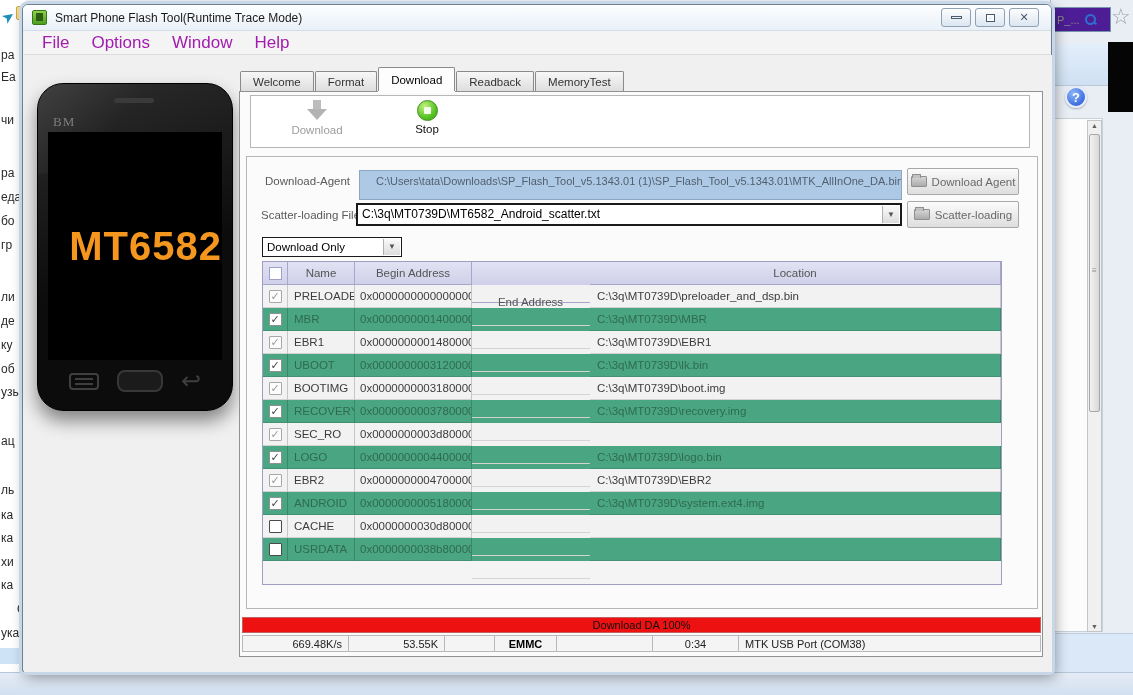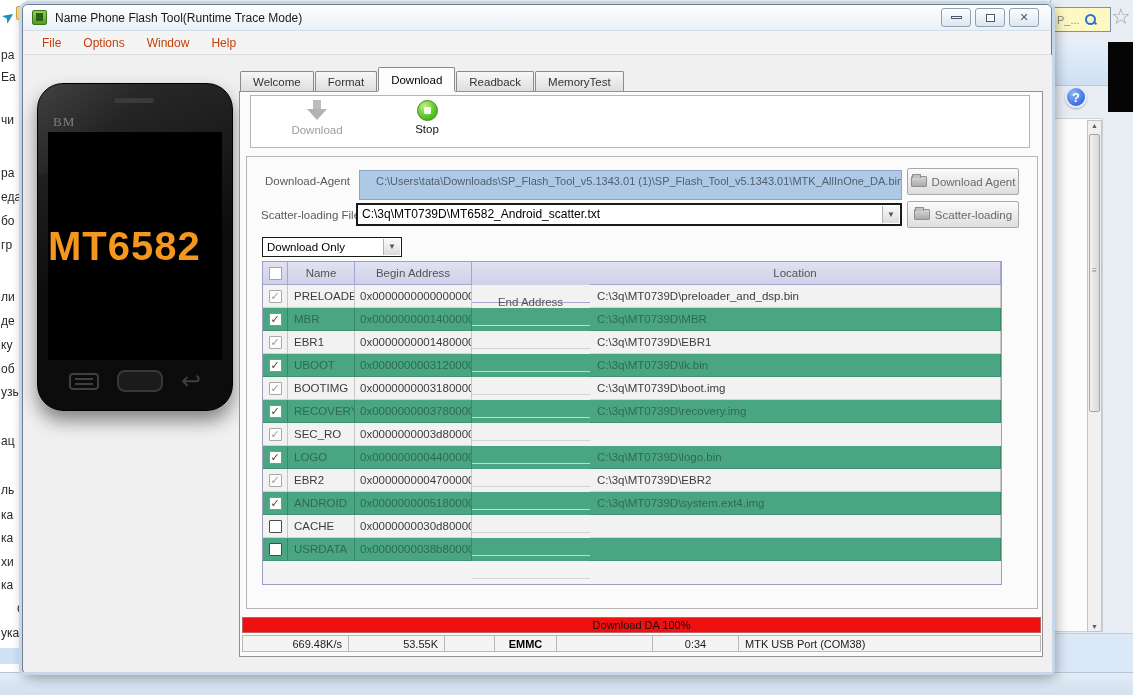--- a/index.html
+++ b/index.html
@@ -9,21 +9,21 @@
   
   .left-strip { position:absolute; left:0; top:0; width:26px; height:672px; background:#ffffff; z-index:1; }
   .frag { position:absolute; left:1px; font-size:12px; color:#2a2a2a; white-space:nowrap; }
   .frag.b::after { content:""; position:absolute; left:19px; top:5px; width:4px; height:4px; background:#7aa7d9; }
   .left-sel { position:absolute; left:0; top:648px; width:26px; height:16px; background:#cfe3f7; }
   .corner-ico1 { position:absolute; left:2px; top:8px; color:#1d8fb8; font-size:15px; transform:rotate(-35deg); }
   .corner-ico2 { position:absolute; left:16px; top:6px; width:12px; height:14px; background:#ffd978; border:1px solid #c9a94f; border-radius:2px; }
 
   .right-bg { position:absolute; left:1050px; top:0; width:83px; height:695px; background:#e9eef5; z-index:1; border-left:1px solid #aebccb; }
   .rb-band { position:absolute; left:0; top:44px; width:83px; height:42px; background:linear-gradient(#e3eefb,#cfe0f2); border-bottom:1px solid #b9c9da; }
-  .rb-search { position:absolute; left:2px; top:7px; width:58px; height:25px; background:#fef9c3; border:1px solid #7a93ad; display:flex; align-items:center; padding-left:3px; }
+  .rb-search { position:absolute; left:2px; top:7px; width:58px; height:25px; background:#4c1d95; border:1px solid #7a93ad; display:flex; align-items:center; padding-left:3px; }
   .rb-search-text { font-size:11px; color:#8a8a8a; }
   .mag { position:relative; width:11px; height:11px; margin-left:5px; }
   .mag::before { content:""; position:absolute; left:0; top:0; width:7px; height:7px; border:2px solid #2f6fd0; border-radius:50%; }
   .mag::after { content:""; position:absolute; left:8px; top:8px; width:4px; height:2px; background:#2f6fd0; transform:rotate(45deg); }
   .rb-star { position:absolute; left:60px; top:4px; font-size:22px; color:#9aa4ae; }
   .rb-black { position:absolute; left:57px; top:42px; width:26px; height:70px; background:#050505; }
   .rb-help { position:absolute; left:14px; top:86px; width:22px; height:22px; border-radius:50%;
     background:radial-gradient(circle at 35% 30%, #8cb6f5, #1d4fd7); border:2px solid #e4edf8;
     color:#fff; font-size:13px; font-weight:bold; text-align:center; line-height:20px; box-shadow:0 1px 2px rgba(0,0,0,.3); }
   .rb-content { position:absolute; left:0; top:118px; width:52px; height:514px; background:#fcfcfc; border:1px solid #c8d0d8; }
@@ -46,33 +46,33 @@
   .app-icon { position:absolute; left:9px; top:5px; width:15px; height:15px; background:linear-gradient(#8ed34a,#4d9e1f); border:1px solid #39761a; border-radius:2px; }
   .app-icon::after { content:""; position:absolute; left:3px; top:2px; width:7px; height:8px; background:#2e5e14; }
   .title-text { position:absolute; left:32px; top:6px; font-size:12px; color:#1a1a1a; }
   .win-controls { position:absolute; right:12px; top:3px; display:flex; gap:4px; }
   .wbtn { width:30px; height:19px; background:linear-gradient(#fdfdfd,#dbe6f1); border:1px solid #8fa1b2; border-radius:3px;
     display:flex; align-items:center; justify-content:center; color:#4a5a6a; font-size:11px; }
   .wbtn .bar { width:11px; height:3px; border:1px solid #4a5a6a; }
   .wbtn .sq { width:9px; height:8px; border:1px solid #4a5a6a; box-shadow:inset 0 0 0 1.5px #fff; }
 
   .menubar { position:absolute; left:1px; top:26px; width:calc(100% - 2px); height:24px; background:#f4f4f4; border-bottom:1px solid #dcdcdc; display:flex; align-items:center; padding-left:8px; gap:2px; }
-  .menu-item { font-size:12px; color:#c2410c; padding:3px 10px; }
+  .menu-item { font-size:17px; color:#a21caf; padding:3px 10px; }
 
   .client { position:absolute; left:1px; top:50px; width:1028px; height:617px; background:#f0f0f0; }
 
   
   .phone { position:absolute; left:13px; top:28px; width:196px; height:328px;
     background:linear-gradient(160deg,#2e2e2e,#0c0c0c 55%); border-radius:26px; border:1px solid #000;
     box-shadow:0 10px 18px rgba(0,0,0,.45); overflow:hidden; }
   .phone::before { content:""; position:absolute; left:-40px; top:-60px; width:220px; height:140px;
     background:linear-gradient(135deg, rgba(255,255,255,.16), rgba(255,255,255,0) 60%); transform:rotate(-8deg); }
   .speaker { position:absolute; left:76px; top:14px; width:40px; height:5px; background:#3a3a3a; border-radius:3px; }
   .brand { position:absolute; left:15px; top:30px; font-size:13px; color:#7d7d7d; letter-spacing:1px; font-family:"Liberation Serif",serif; }
-  .screen { position:absolute; left:10px; top:48px; width:174px; height:228px; background:#000; display:flex; align-items:center; justify-content:flex-start; }
+  .screen { position:absolute; left:10px; top:48px; width:174px; height:228px; background:#000; display:flex; align-items:center; justify-content:flex-end; }
   .chip { color:#f5961e; font-size:40px; font-weight:bold; letter-spacing:1px; }
   .ph-btns { position:absolute; left:0; bottom:12px; width:100%; height:34px; display:flex; align-items:center; justify-content:space-around; padding:0 22px; }
   .mnu { width:30px; height:17px; border:2px solid #3f3f3f; border-radius:4px; position:relative; }
   .mnu::before { content:""; position:absolute; left:4px; top:3px; width:18px; height:2px; background:#3f3f3f; box-shadow:0 5px 0 #3f3f3f; }
   .hme { width:46px; height:22px; background:#1b1b1b; border:2px solid #383838; border-radius:8px; }
   .bck { color:#3f3f3f; font-size:24px; line-height:22px; }
 
   
   .tabs { position:absolute; left:216px; top:14px; height:22px; display:flex; align-items:flex-end; z-index:3; }
   .tab { height:20px; padding:0 12px; background:linear-gradient(#f7f7f7,#dedede); border:1px solid #8a8a8a; border-bottom:none;
@@ -196,21 +196,21 @@
     <div class="rb-dn">▼</div>
   </div>
   <div class="rb-foot"></div>
 </div>
 
 <div class="bottom-strip"></div>
 
 <div class="app">
   <div class="titlebar">
     <span class="app-icon"></span>
-    <span class="title-text">Name Phone Flash Tool(Runtime Trace Mode)</span>
+    <span class="title-text">Smart Phone Flash Tool(Runtime Trace Mode)</span>
     <div class="win-controls">
       <div class="wbtn">
           <span class="bar"></span>
         </div>
       <div class="wbtn">
           <span class="sq"></span>
         </div>
       <div class="wbtn">
           <span>✕</span>
         </div>

